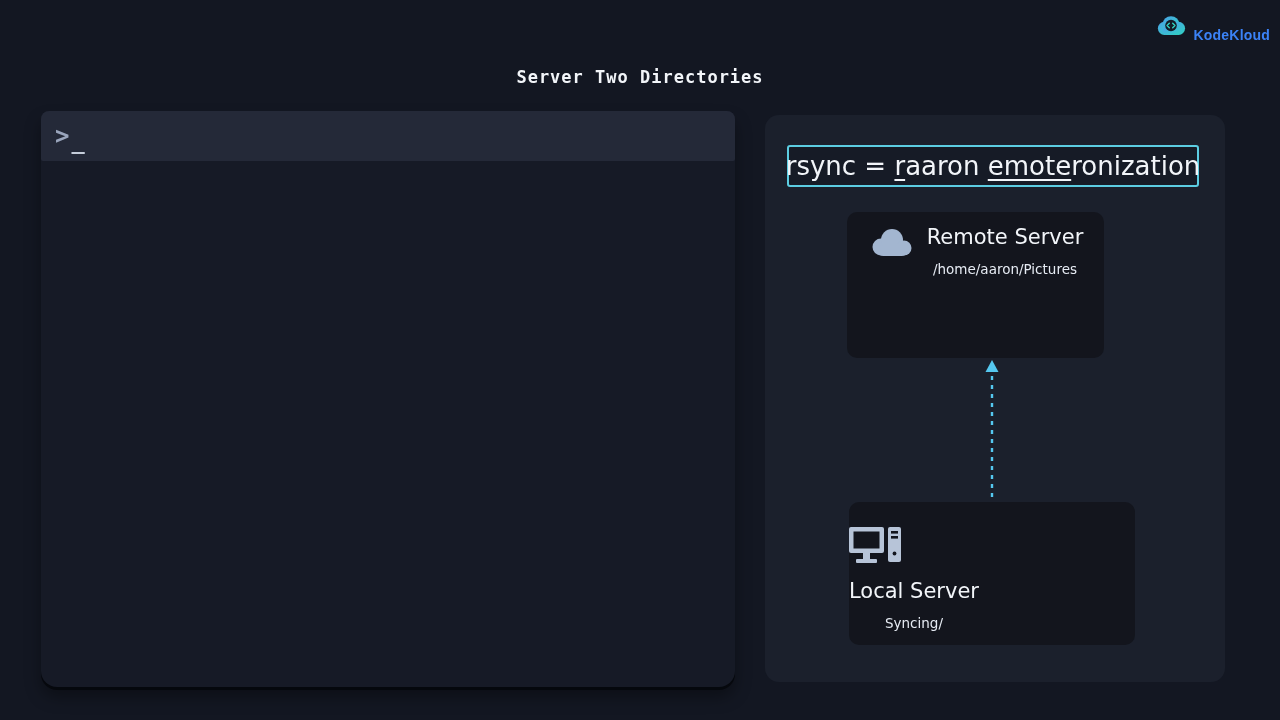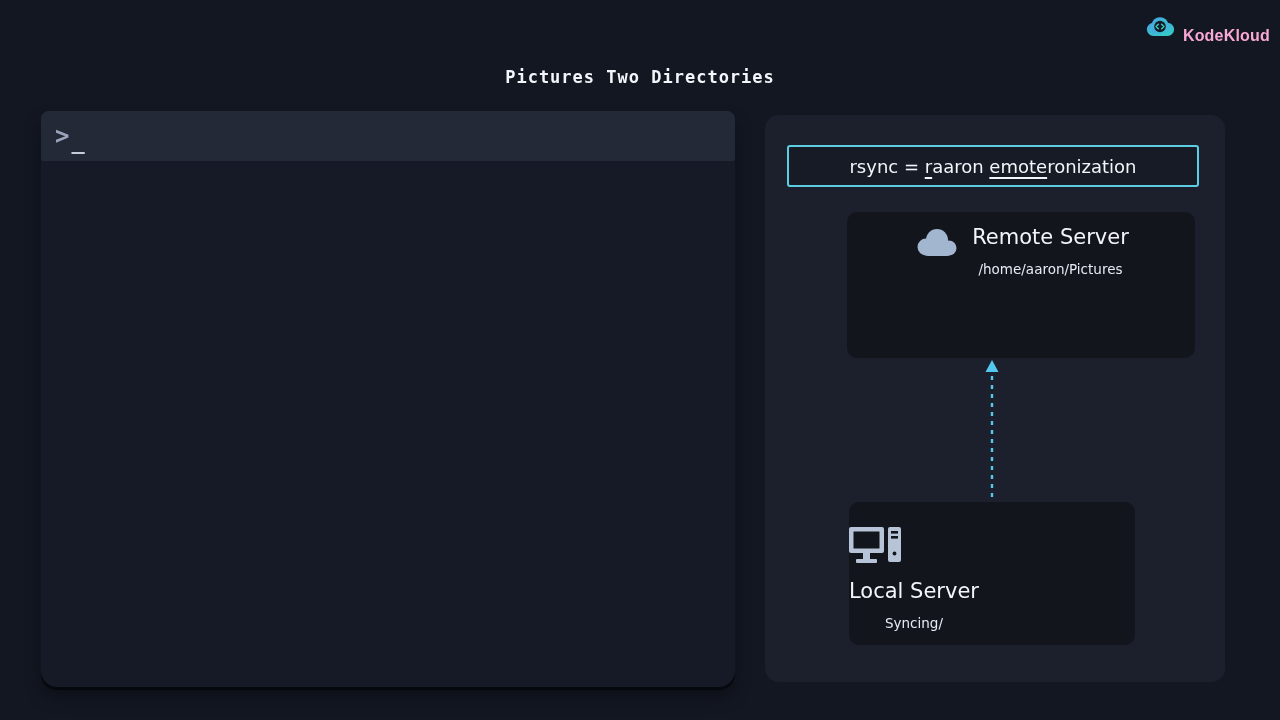--- a/index.html
+++ b/index.html
@@ -17,21 +17,21 @@
     --prompt:#9aa5bc;
     --cursor:#c5cdda;
   }
   *{margin:0;padding:0;box-sizing:border-box;}
   html,body{width:1280px;height:720px;overflow:hidden;}
   body{background:var(--background);font-family:"DejaVu Sans","Liberation Sans",sans-serif;color:var(--text);}
   .stage{position:relative;width:1280px;height:720px;background:var(--background);overflow:hidden;}
 
   
   .brand{position:absolute;top:7px;right:10px;display:flex;align-items:center;gap:8px;}
-  .brand-name{font-family:"Liberation Sans","DejaVu Sans",sans-serif;font-size:16px;font-weight:bold;color:#f9a8d4;letter-spacing:.2px;margin-top:20px;}
+  .brand-name{font-family:"Liberation Sans","DejaVu Sans",sans-serif;font-size:14px;font-weight:bold;color:#3b82f6;letter-spacing:.2px;margin-top:20px;}
 
   
   .title{position:absolute;top:67px;left:0;width:100%;text-align:center;
     font-family:"DejaVu Sans Mono","Liberation Mono",monospace;font-size:17px;font-weight:bold;
     letter-spacing:1px;color:var(--text);}
 
   
   .terminal{position:absolute;left:41px;top:111px;width:694px;height:576px;
     background:var(--terminal-body);border-radius:8px 8px 16px 16px;
     box-shadow:0 3px 0 rgba(5,7,12,.85),0 10px 16px rgba(0,0,0,.35);}
@@ -42,26 +42,26 @@
     position:relative;top:6px;left:2px;line-height:1;}
   .terminal-body{height:526px;}
 
   
   .diagram{position:absolute;left:765px;top:115px;width:460px;height:567px;
     background:var(--panel);border-radius:14px;}
 
   .formula{position:absolute;left:22px;top:30px;width:412px;height:42px;
     border:2px solid var(--accent-border);border-radius:3px;background:rgba(9,12,19,.25);
     display:flex;align-items:center;justify-content:center;white-space:pre;
-    font-size:18px;color:var(--text);}
+    font-size:26px;color:var(--text);}
   .formula .u{text-decoration:underline;text-decoration-thickness:2px;text-underline-offset:4px;}
 
   .card{position:absolute;background:var(--card);border-radius:10px;
     display:flex;justify-content:center;align-items:flex-start;gap:11px;padding-top:13px;}
-  .card-remote{left:82px;top:97px;width:348px;height:146px;}
+  .card-remote{left:82px;top:97px;width:257px;height:146px;}
   .card-local{left:84px;top:387px;width:286px;height:143px;flex-direction:column;}
   .card-textcol{display:flex;flex-direction:column;align-items:center;}
   .card-title{font-size:21px;color:var(--text);line-height:1.15;}
   .card-path{font-size:13.5px;color:var(--muted-text);margin-top:12px;}
 
   .cloud-icon{width:48px;height:33px;margin-top:1px;color:var(--icon);}
   .computer-icon{width:52px;height:41px;margin-top:-2px;color:var(--icon-bright);}
   .arrow-svg{position:absolute;left:219px;top:244px;width:16px;height:144px;color:var(--arrow);}
 </style>
 </head>
@@ -81,21 +81,21 @@
       <circle cx="16" cy="11" r="9" fill="url(#kkgrad)"></circle>
       <circle cx="24" cy="15" r="7" fill="url(#kkgrad)"></circle>
       <rect x="7" y="14" width="19" height="8" rx="4" fill="url(#kkgrad)"></rect>
       <circle cx="16" cy="12" r="6.2" fill="#141a26"></circle>
       <path d="M14.2 9.6 11.8 12l2.4 2.4" fill="none" stroke="#2fd1c0" stroke-width="1.5" stroke-linecap="round" stroke-linejoin="round"></path>
       <path d="M17.8 9.6 20.2 12l-2.4 2.4" fill="none" stroke="#2fd1c0" stroke-width="1.5" stroke-linecap="round" stroke-linejoin="round"></path>
     </svg>
     <span class="brand-name">KodeKloud</span>
   </div>
 
-  <h1 class="title">Pictures Two Directories</h1>
+  <h1 class="title">Server Two Directories</h1>
 
   <section class="terminal">
     <div class="terminal-header">
       <span class="prompt">&gt;</span>
       <span class="cursor">_</span>
     </div>
     <div class="terminal-body"></div>
   </section>
 
   <aside class="diagram">

